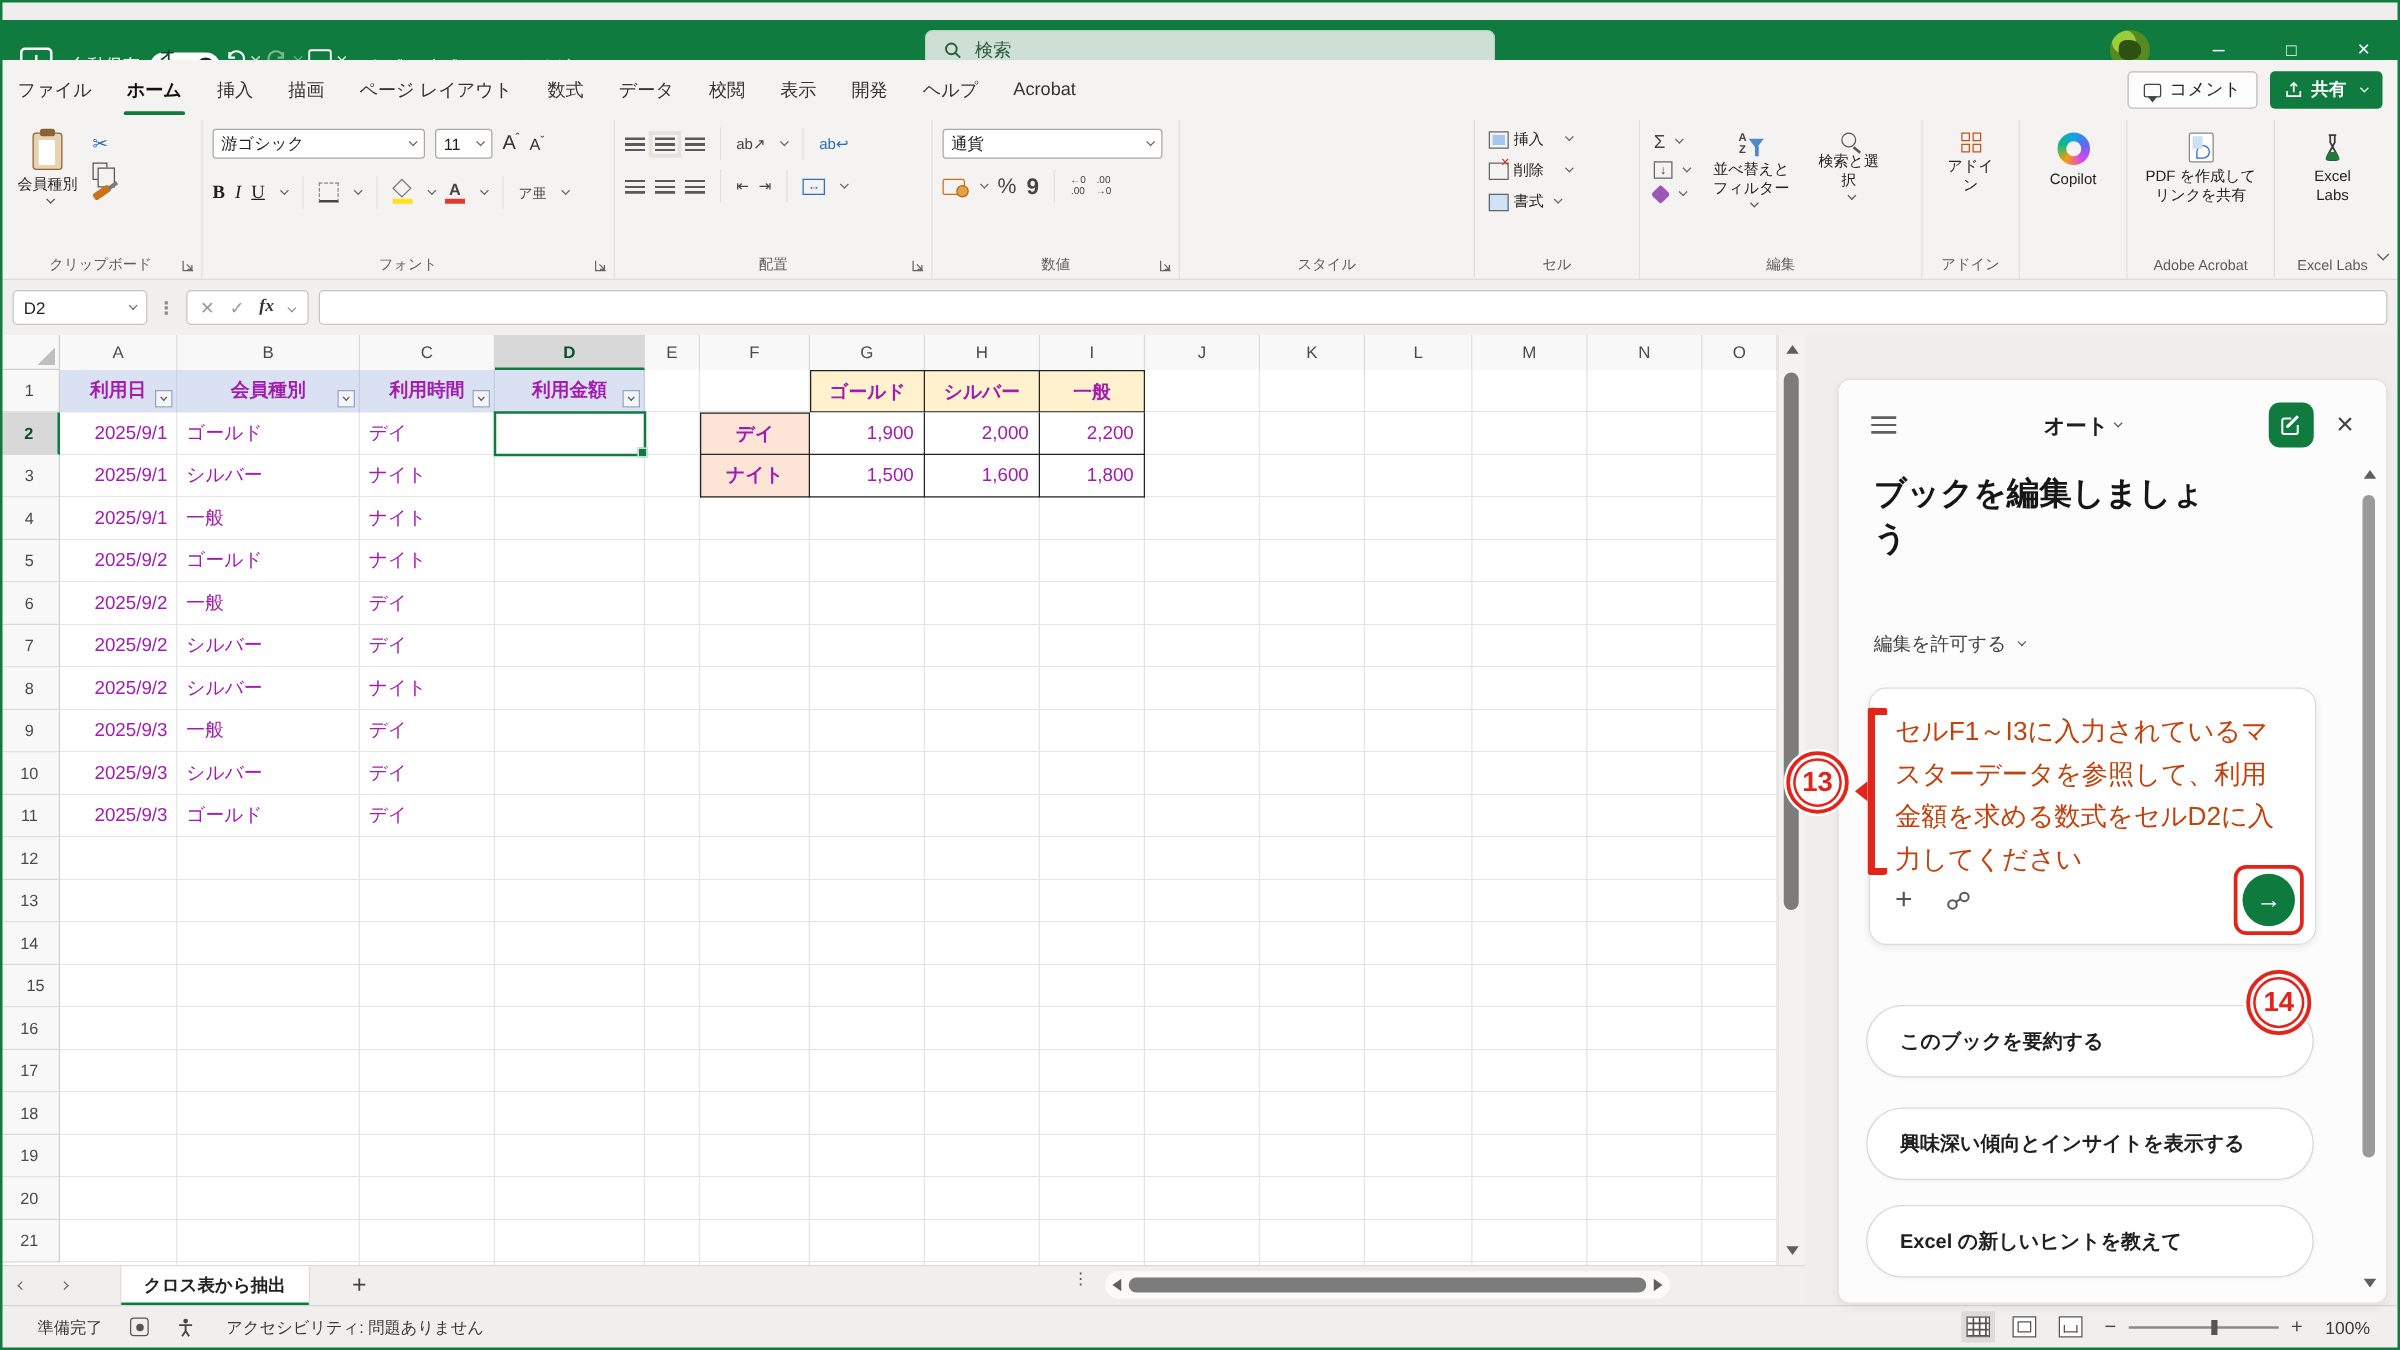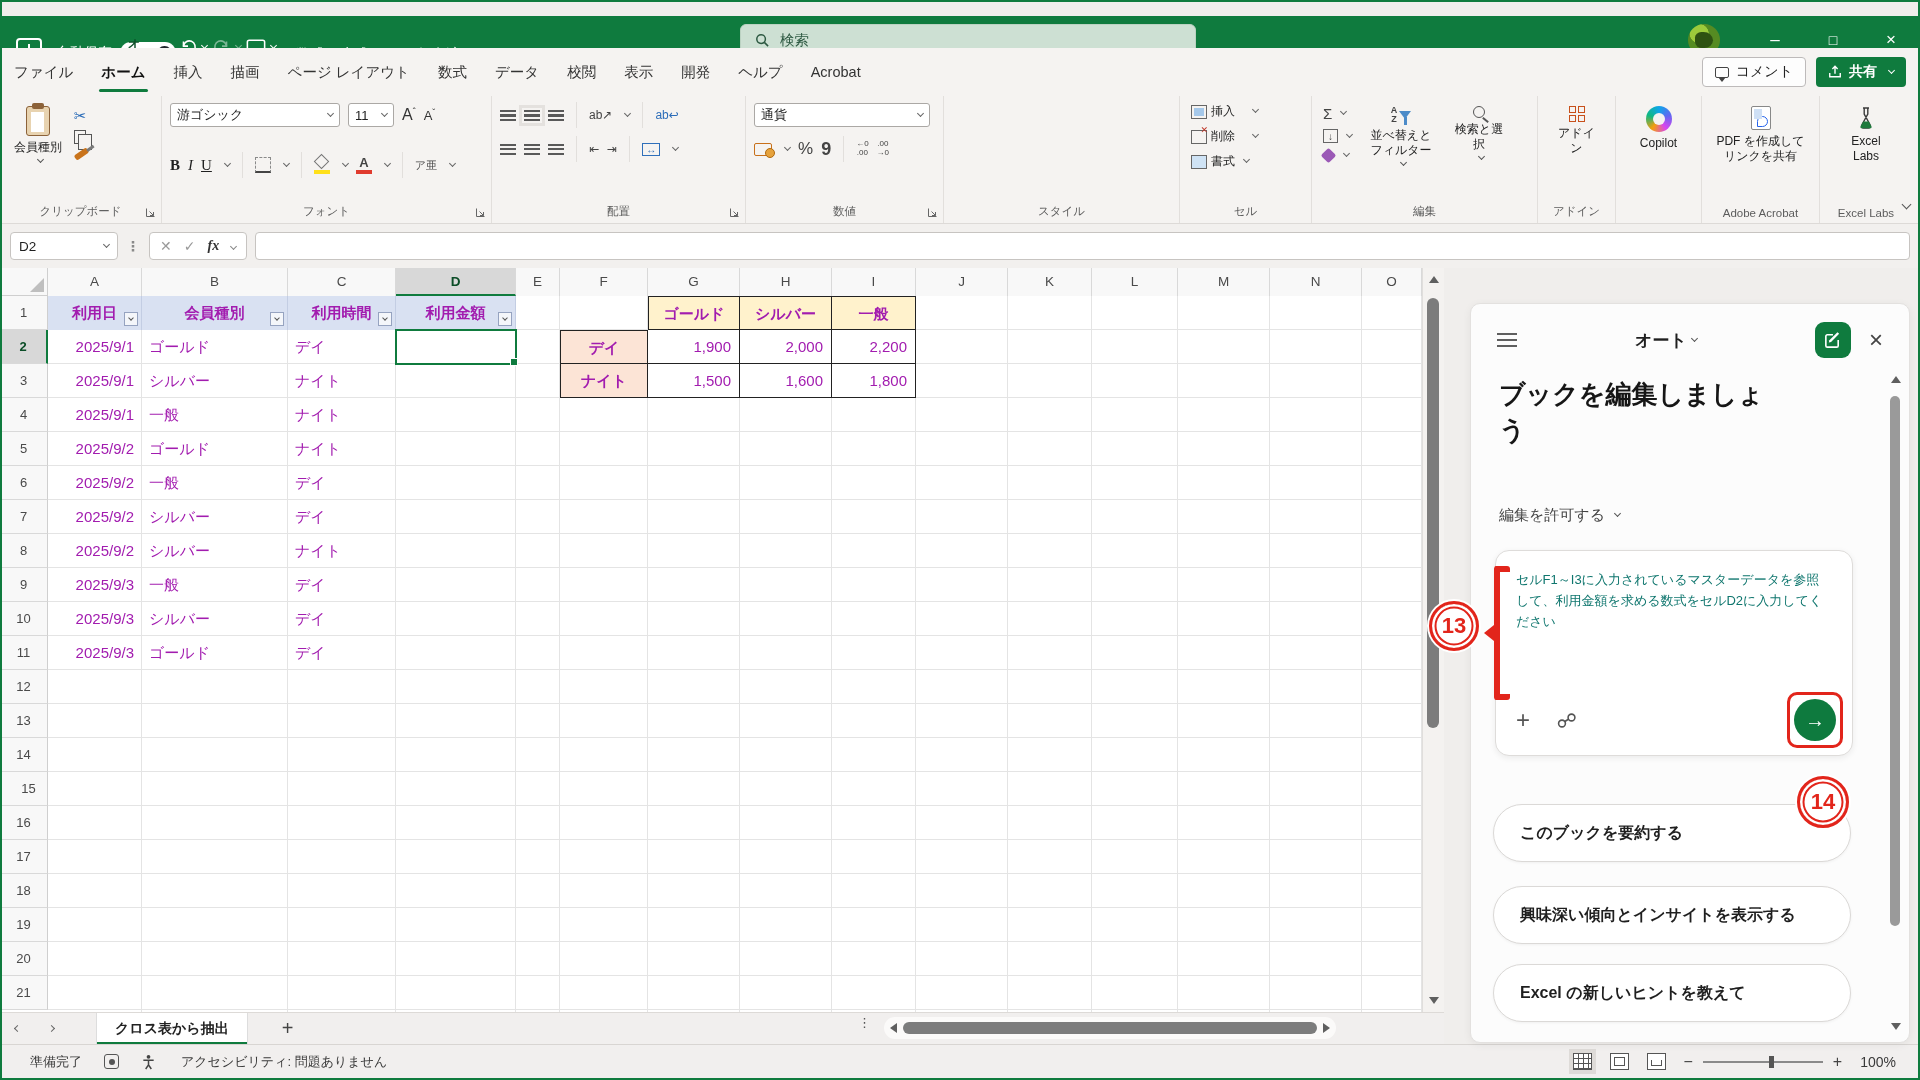--- a/index.html
+++ b/index.html
@@ -179,21 +179,21 @@
   
   .pane{position:absolute;left:1470px;top:303px;width:440px;height:740px;background:#FCFCFC;border:1px solid #E3E1DF;border-radius:10px;box-shadow:0 2px 8px rgba(0,0,0,.06)}
   .pane-head{position:absolute;left:0;right:0;top:16px;height:40px;display:flex;align-items:center;padding:0 26px}
   .hamb{width:20px;height:14px;background:repeating-linear-gradient(to bottom,#5f5f5f 0 2px,transparent 2px 6px)}
   .mode{margin:0 auto;font-size:17px;font-weight:bold;color:#1f1f1f;display:flex;align-items:center}
   .newchat{width:36px;height:36px;border-radius:9px;background:#0F7B3E;display:flex;align-items:center;justify-content:center;margin-right:18px}
   .closex{font-size:24px;color:#444;line-height:1}
   .pane-h1{position:absolute;left:28px;top:72px;width:280px;font-size:26px;font-weight:bold;color:#161616;line-height:1.4}
   .permit{position:absolute;left:28px;top:202px;font-size:15px;color:#424242;display:flex;align-items:center}
   .promptcard{position:absolute;left:24px;top:246px;width:358px;height:206px;background:#fff;border:1px solid #DEDCDA;border-radius:14px;box-shadow:0 2px 6px rgba(0,0,0,.07);padding:18px 20px}
-  .ptext{font-size:13px;line-height:1.62;color:#0f766e}
+  .ptext{font-size:21px;line-height:1.62;color:#c2410c}
   .prow{position:absolute;left:20px;right:16px;bottom:14px;display:flex;align-items:center;gap:26px}
   .plus{font-size:24px;color:#555;font-weight:300;line-height:1}
   .send{width:42px;height:42px;border-radius:50%;background:#0E7A3E;display:flex;align-items:center;justify-content:center;color:#fff;font-size:20px;margin-left:auto}
   .send-hl{position:absolute;right:9px;bottom:7px;width:56px;height:56px;border:3.5px solid #E2251B;border-radius:10px;pointer-events:none}
   .pill{position:absolute;left:22px;width:358px;height:58px;background:#fff;border:1px solid #DBD9D7;border-radius:29px;display:flex;align-items:center;padding:0 26px;font-size:16px;font-weight:bold;color:#1f1f1f;box-shadow:0 1px 3px rgba(0,0,0,.05)}
   .pane-scroll-up{position:absolute;right:8px;top:72px}
   .pane-thumb{position:absolute;right:9px;top:92px;width:10px;height:530px;border-radius:5px;background:#9a9a9a}
   .pane-scroll-dn{position:absolute;right:8px;bottom:12px}
 
   
@@ -313,21 +313,21 @@
       <span class="rlabel">クリップボード</span>
       <span class="dlg">
           <svg viewBox="0 0 11 11" width="11" height="11">
             <path d="M1.5 1.5v8h8" stroke="#666" fill="none"></path>
             <path d="M4.5 4.5l4 4M8.5 5v3.5H5" stroke="#666" fill="none"></path>
           </svg>
         </span>
     </div>
 
     <div class="rgroup" style="width:330px">
-      <div class="rrow" style="margin-bottom:24px">
+      <div class="rrow" style="margin-bottom:13px">
         <div class="selbox" style="width:170px">
           <span>游ゴシック</span>
           <span class="chv sm" style="margin-left:auto;color:#666"></span>
         </div>
         <div class="selbox" style="width:46px">
           <span>11</span>
           <span class="chv sm" style="margin-left:auto;color:#666"></span>
         </div>
         <span style="font-size:16px;color:#333">A<sup style="font-size:9px">ˆ</sup></span>
         <span style="font-size:13px;color:#333">A<sup style="font-size:9px">ˇ</sup></span>

